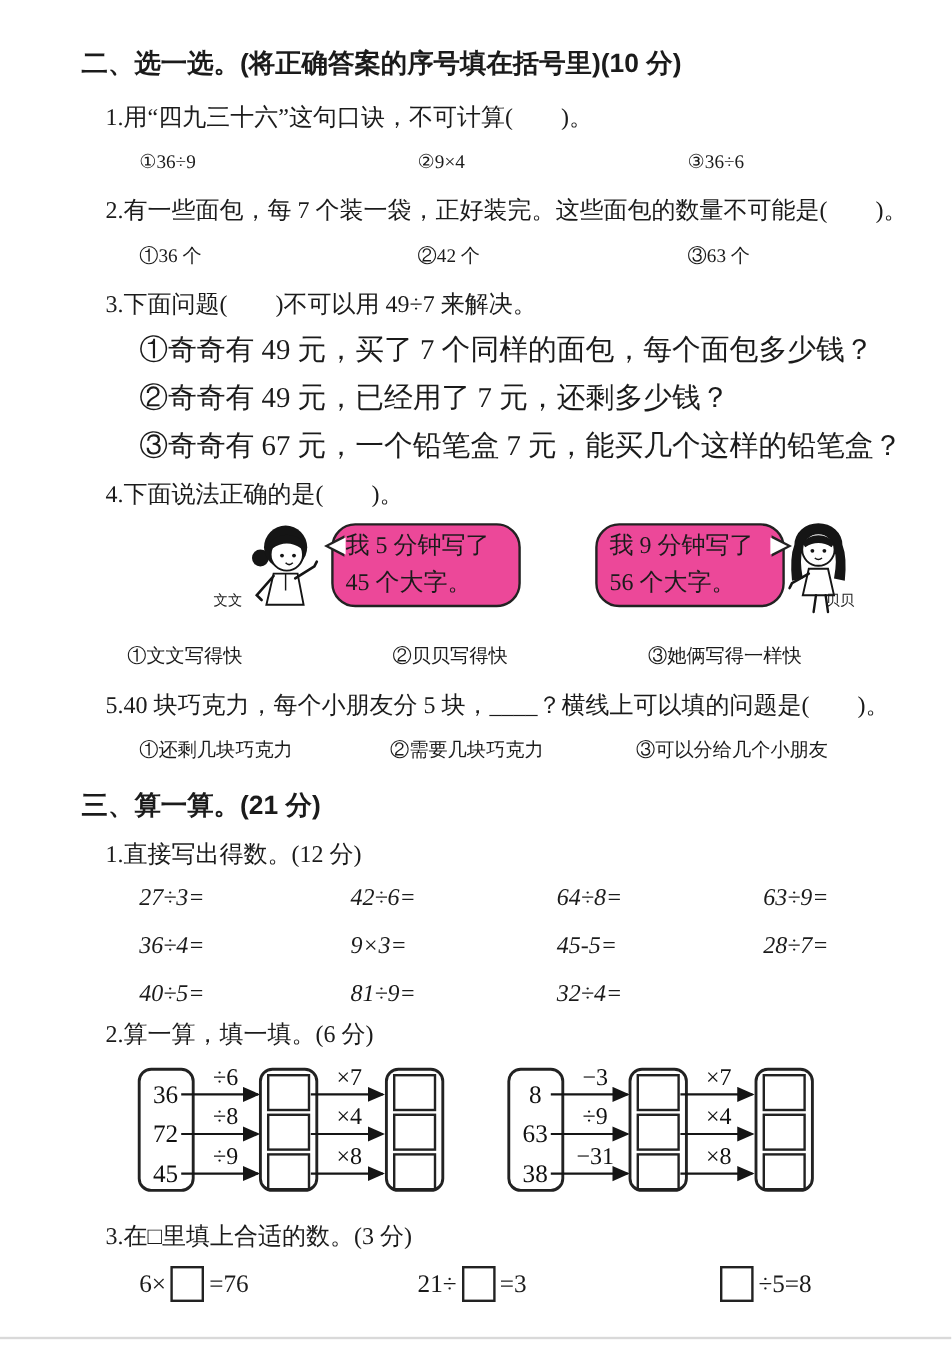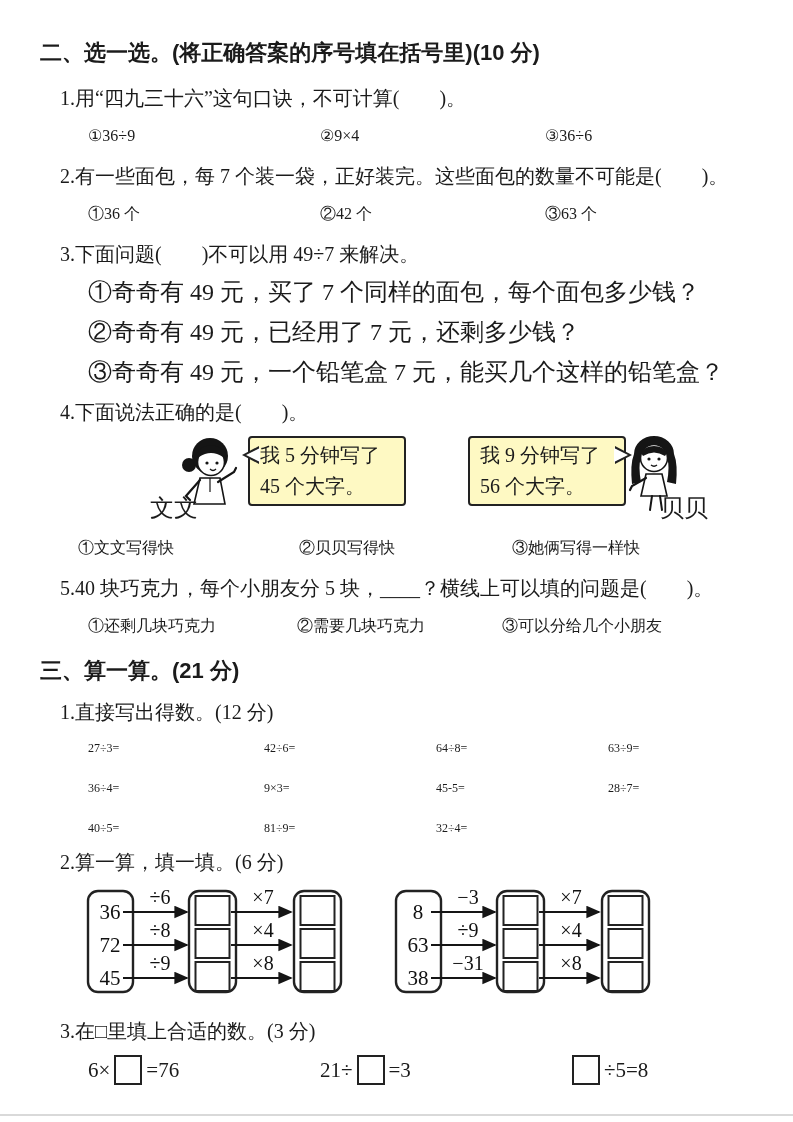--- a/index.html
+++ b/index.html
@@ -5,20 +5,21 @@
   html,body{margin:0;padding:0;background:#ffffff;}
   .page{
     position:relative;
     width:793px;height:1122px;
     background:#ffffff;
     color:#1b1b1b;
     font-family:"Liberation Serif","DejaVu Serif",serif;
     overflow:hidden;
     box-sizing:border-box;
     padding-top:38px;
+    padding-left:28px;
   }
   .sec-title{
     font-family:"Liberation Sans","DejaVu Sans",sans-serif;
     font-weight:700;
     font-size:22px;line-height:30px;
     margin:0 0 16px 40px;
   }
   .q-text{font-size:20px;line-height:28px;margin:0 0 10px 60px;}
   .opts-row{display:flex;font-size:16px;line-height:28px;margin:0 0 12px 88px;}
   .opts-row .c1{width:232px;}
@@ -26,45 +27,46 @@
   .opts-row.q4row{margin-left:78px;}
   .opts-row.q4row .c1{width:221px;}
   .opts-row.q4row .c2{width:213px;}
   .opts-row.q5row .c1{width:209px;}
   .opts-row.q5row .c2{width:205px;}
   .sub-opt{font-size:24px;line-height:28px;margin:0 0 12px 88px;}
   .illus{position:relative;height:96px;margin:0 0 8px 0;}
   .bubble{
     position:absolute;top:6px;
     width:136px;height:62px;
-    border:2.4px solid #222;border-radius:4px;
-    background:#fef9c3;
+    border:2.4px solid #222;border-radius:20px;
+    background:#ec4899;
     font-size:20px;line-height:31px;
     padding:2px 8px 2px 10px;
     box-sizing:content-box;
   }
   .bubble .tail{position:absolute;width:0;height:0;}
   .bubble-left{left:248px;}
   .bubble-left .tail.outer{left:-17px;top:8px;border:9px solid transparent;border-right:17px solid #222;}
   .bubble-left .tail.inner{left:-11px;top:10px;border:7px solid transparent;border-right:14px solid #fff;}
   .bubble-right{left:468px;}
   .bubble-right .tail.outer{right:-17px;top:8px;border:9px solid transparent;border-left:17px solid #222;}
   .bubble-right .tail.inner{right:-11px;top:10px;border:7px solid transparent;border-left:14px solid #fff;}
   .kid{position:absolute;top:2px;}
   .kid-left{left:178px;}
   .kid-right{left:622px;}
-  .kid-name{position:absolute;font-size:24px;top:62px;}
+  .kid-name{position:absolute;font-size:12px;top:62px;}
   .name-left{left:150px;}
   .name-right{left:660px;}
   .grid-problems{
     display:grid;
     grid-template-columns:176px 172px 172px auto;
     row-gap:12px;
-    font-size:12px;line-height:28px;
+    font-size:20px;line-height:28px;
     margin:0 0 6px 88px;
+    font-style:italic;
   }
   .diagrams{display:flex;margin:0 0 8px 85px;gap:36px;}
   .eq-row{display:flex;align-items:center;font-size:21px;line-height:30px;margin:0 0 0 88px;}
   .eq{display:flex;align-items:center;}
   .eq1{width:232px;}
   .eq2{width:248px;}
   .ansbox{
     display:inline-block;width:24px;height:26px;
     border:2px solid #222;margin:0 4px;background:#fff;
   }
@@ -88,21 +90,21 @@
   <div class="q-text">2.有一些面包，每 7 个装一袋，正好装完。这些面包的数量不可能是(　　)。</div>
   <div class="opts-row">
     <span class="c1">①36 个</span>
     <span class="c2">②42 个</span>
     <span>③63 个</span>
   </div>
 
   <div class="q-text">3.下面问题(　　)不可以用 49÷7 来解决。</div>
   <div class="sub-opt">①奇奇有 49 元，买了 7 个同样的面包，每个面包多少钱？</div>
   <div class="sub-opt">②奇奇有 49 元，已经用了 7 元，还剩多少钱？</div>
-  <div class="sub-opt">③奇奇有 49 元，一个铅笔盒 7 元，能买几个这样的铅笔盒？</div>
+  <div class="sub-opt">③奇奇有 67 元，一个铅笔盒 7 元，能买几个这样的铅笔盒？</div>
 
   <div class="q-text" style="margin-bottom:4px">4.下面说法正确的是(　　)。</div>
 
   <div class="illus">
 
     <svg class="kid kid-left" width="64" height="84" viewBox="0 0 64 84">
       <circle cx="11" cy="33" r="7" fill="#151515"></circle>
       <circle cx="32" cy="24" r="18" fill="#151515"></circle>
       <circle cx="33" cy="30" r="13.5" fill="#ffffff" stroke="#151515" stroke-width="1.6"></circle>
       <path d="M18,22 a16,13 0 0 1 30,0 l-3,3 q-12,-8 -24,0 z" fill="#151515"></path>

